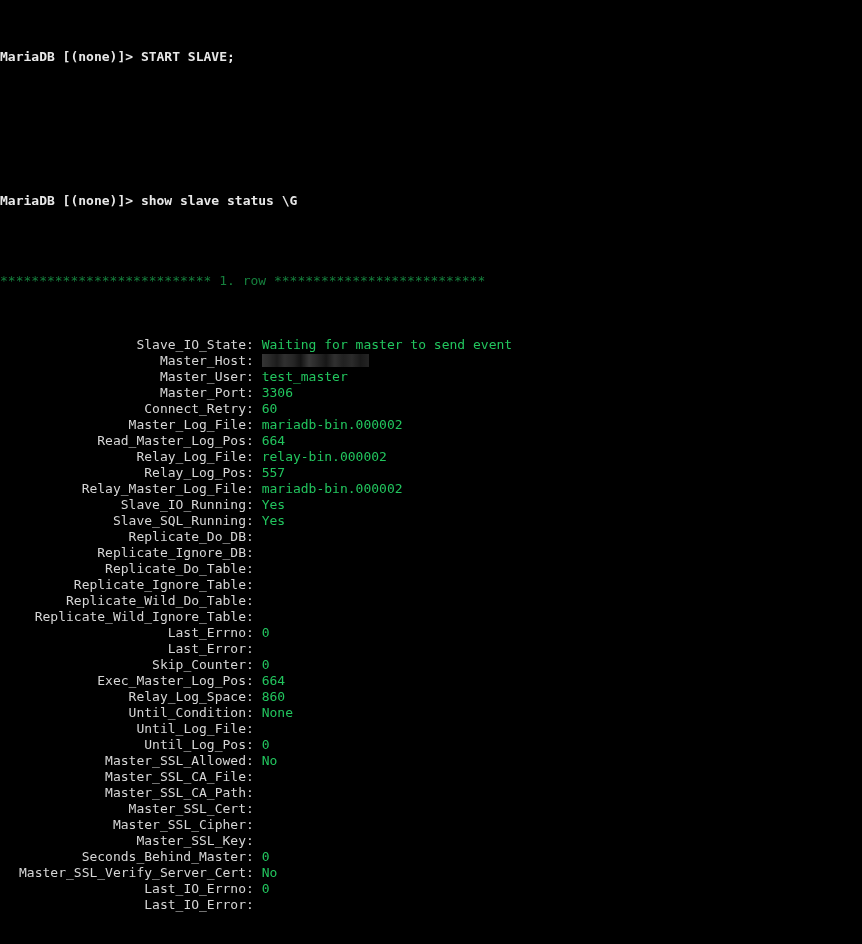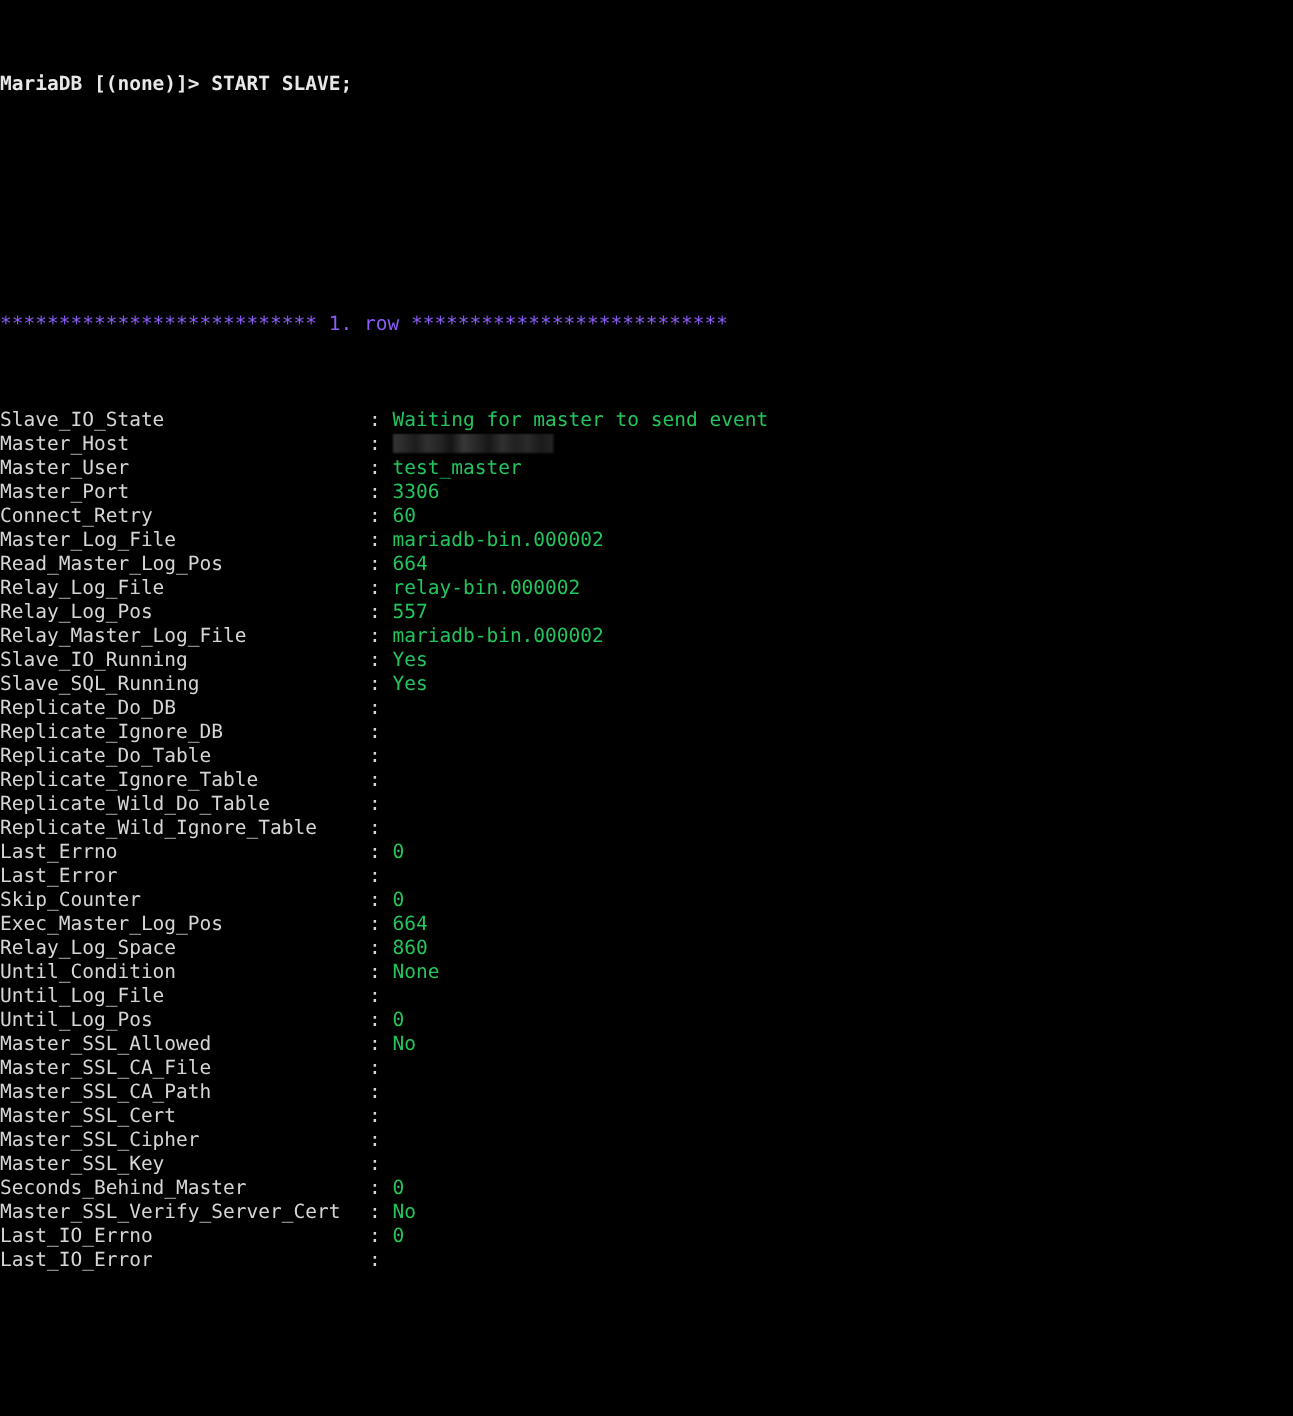--- a/index.html
+++ b/index.html
@@ -44,20 +44,21 @@
   .line.blank { color: transparent; }
   .kv {
     display: block;
     height: 16px;
     line-height: 16px;
     white-space: pre;
   }
   .kv .label {
     display: inline-block;
     width: 246px;
+    text-align: right;
     color: #d6d6d6;
     white-space: pre;
   }
   .kv .sep {
     color: #d6d6d6;
   }
   .kv .value {
     color: #22c55e;
     white-space: pre;
   }
@@ -68,32 +69,33 @@
     height: 13px;
     background: linear-gradient(90deg,
         #3a3a3a 0%, #2e2e2e 7%, #1f1f1f 14%,
         #343434 21%, #2a2a2a 29%, #161616 36%,
         #3d3d3d 44%, #2b2b2b 52%, #1a1a1a 60%,
         #353535 68%, #242424 76%, #2f2f2f 84%,
         #1d1d1d 92%, #272727 100%);
     filter: blur(0.6px);
     opacity: 0.92;
   }
-  .stars { color: #8b5cf6; }
+  .stars { color: #15803d; margin-top: 16px; }
 </style>
 </head>
 <body>
 
 <div id="terminal">
 
   <div class="line bold"><span>MariaDB [(none)]&gt;</span><span> START SLAVE;</span></div>
 
 
   <div class="line blank"></div>
 
+  <div class="line bold"><span>MariaDB [(none)]&gt;</span><span> show slave status \G</span></div>
 
   <div class="line stars">*************************** 1. row ***************************</div>
 
   <div id="fields-container"><div class="kv line"><span class="label">Slave_IO_State</span><span class="sep">: </span><span class="value">Waiting for master to send event</span></div><div class="kv line"><span class="label">Master_Host</span><span class="sep">:</span><span> </span><span class="redacted"></span></div><div class="kv line"><span class="label">Master_User</span><span class="sep">: </span><span class="value">test_master</span></div><div class="kv line"><span class="label">Master_Port</span><span class="sep">: </span><span class="value">3306</span></div><div class="kv line"><span class="label">Connect_Retry</span><span class="sep">: </span><span class="value">60</span></div><div class="kv line"><span class="label">Master_Log_File</span><span class="sep">: </span><span class="value">mariadb-bin.000002</span></div><div class="kv line"><span class="label">Read_Master_Log_Pos</span><span class="sep">: </span><span class="value">664</span></div><div class="kv line"><span class="label">Relay_Log_File</span><span class="sep">: </span><span class="value">relay-bin.000002</span></div><div class="kv line"><span class="label">Relay_Log_Pos</span><span class="sep">: </span><span class="value">557</span></div><div class="kv line"><span class="label">Relay_Master_Log_File</span><span class="sep">: </span><span class="value">mariadb-bin.000002</span></div><div class="kv line"><span class="label">Slave_IO_Running</span><span class="sep">: </span><span class="value">Yes</span></div><div class="kv line"><span class="label">Slave_SQL_Running</span><span class="sep">: </span><span class="value">Yes</span></div><div class="kv line"><span class="label">Replicate_Do_DB</span><span class="sep">:</span></div><div class="kv line"><span class="label">Replicate_Ignore_DB</span><span class="sep">:</span></div><div class="kv line"><span class="label">Replicate_Do_Table</span><span class="sep">:</span></div><div class="kv line"><span class="label">Replicate_Ignore_Table</span><span class="sep">:</span></div><div class="kv line"><span class="label">Replicate_Wild_Do_Table</span><span class="sep">:</span></div><div class="kv line"><span class="label">Replicate_Wild_Ignore_Table</span><span class="sep">:</span></div><div class="kv line"><span class="label">Last_Errno</span><span class="sep">: </span><span class="value">0</span></div><div class="kv line"><span class="label">Last_Error</span><span class="sep">:</span></div><div class="kv line"><span class="label">Skip_Counter</span><span class="sep">: </span><span class="value">0</span></div><div class="kv line"><span class="label">Exec_Master_Log_Pos</span><span class="sep">: </span><span class="value">664</span></div><div class="kv line"><span class="label">Relay_Log_Space</span><span class="sep">: </span><span class="value">860</span></div><div class="kv line"><span class="label">Until_Condition</span><span class="sep">: </span><span class="value">None</span></div><div class="kv line"><span class="label">Until_Log_File</span><span class="sep">:</span></div><div class="kv line"><span class="label">Until_Log_Pos</span><span class="sep">: </span><span class="value">0</span></div><div class="kv line"><span class="label">Master_SSL_Allowed</span><span class="sep">: </span><span class="value">No</span></div><div class="kv line"><span class="label">Master_SSL_CA_File</span><span class="sep">:</span></div><div class="kv line"><span class="label">Master_SSL_CA_Path</span><span class="sep">:</span></div><div class="kv line"><span class="label">Master_SSL_Cert</span><span class="sep">:</span></div><div class="kv line"><span class="label">Master_SSL_Cipher</span><span class="sep">:</span></div><div class="kv line"><span class="label">Master_SSL_Key</span><span class="sep">:</span></div><div class="kv line"><span class="label">Seconds_Behind_Master</span><span class="sep">: </span><span class="value">0</span></div><div class="kv line"><span class="label">Master_SSL_Verify_Server_Cert</span><span class="sep">: </span><span class="value">No</span></div><div class="kv line"><span class="label">Last_IO_Errno</span><span class="sep">: </span><span class="value">0</span></div><div class="kv line"><span class="label">Last_IO_Error</span><span class="sep">:</span></div></div>
 
   
 
 </div>
 
 </body></html>

